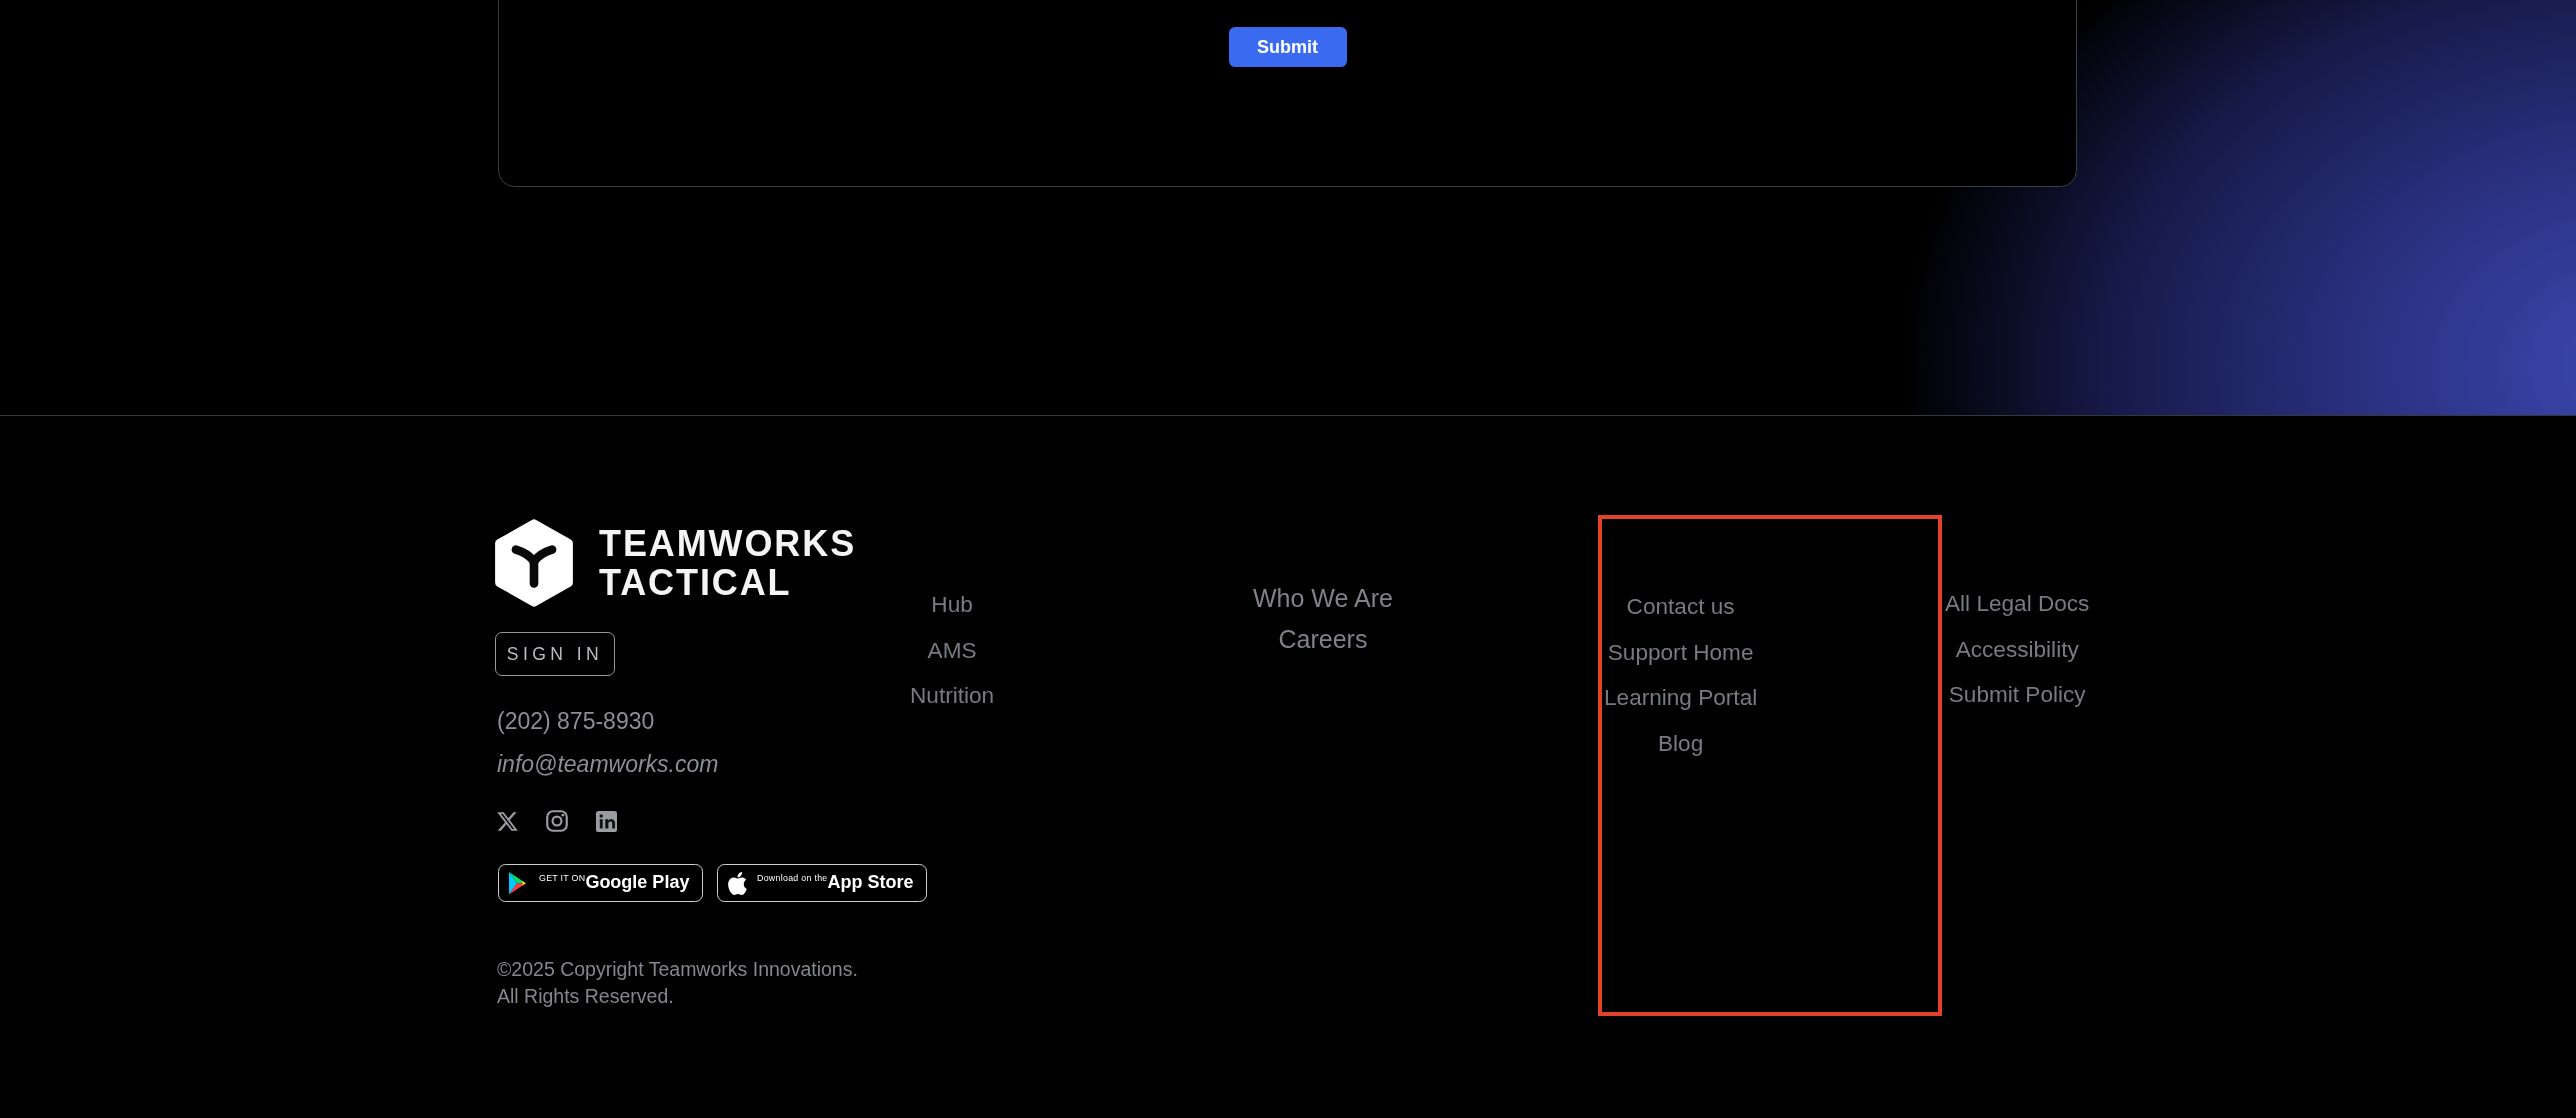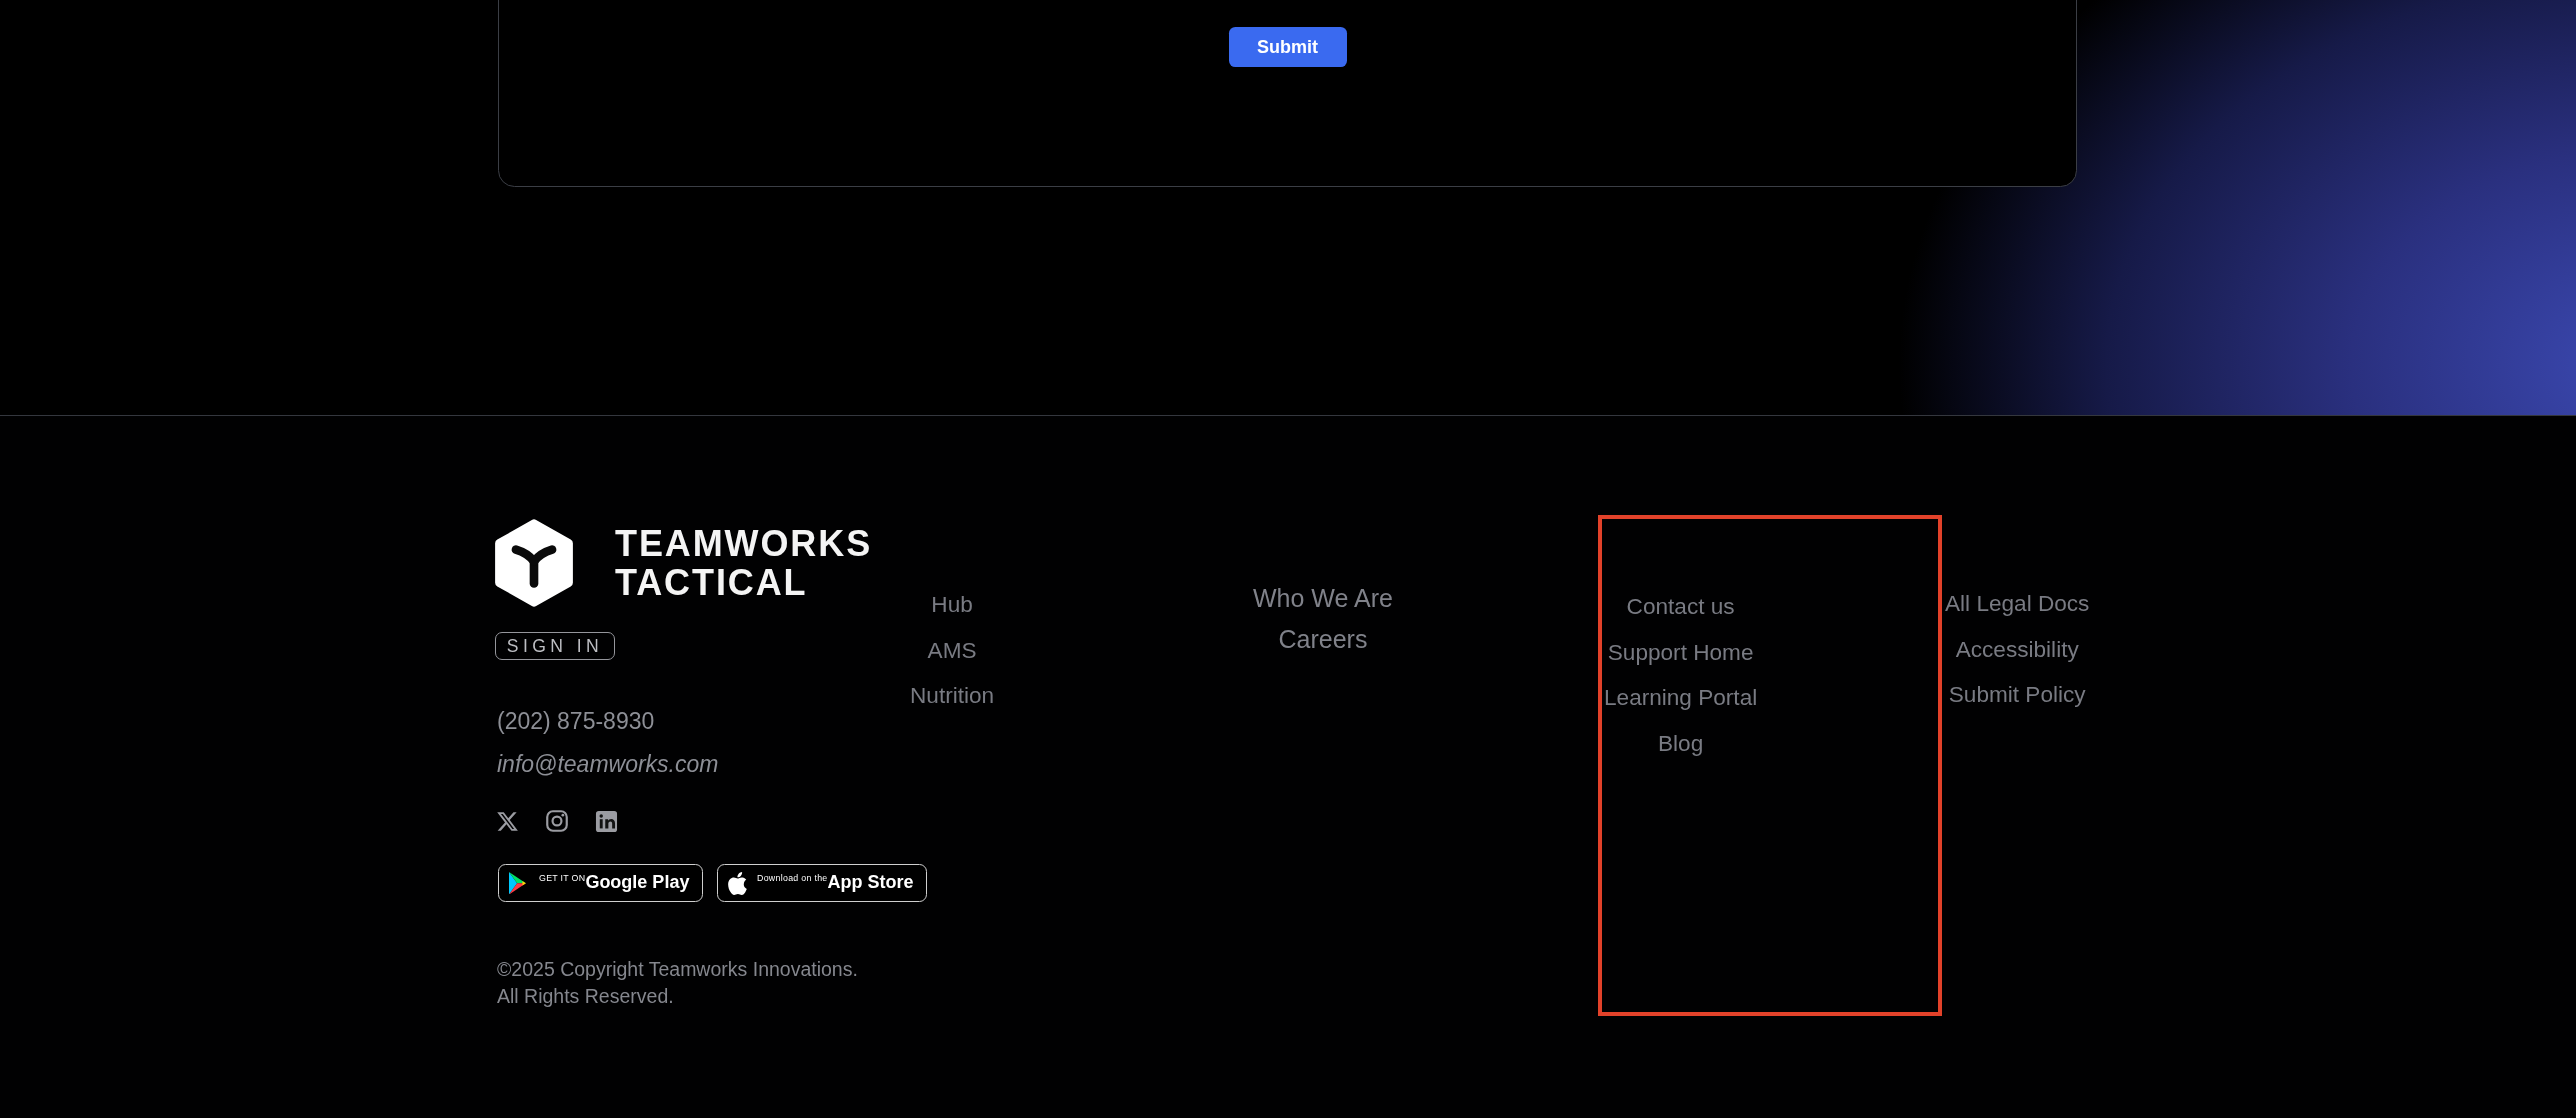--- a/index.html
+++ b/index.html
@@ -21,24 +21,24 @@
     background:#000;border:1.3px solid #3b3e45;border-radius:16.4px;
   }
   .submit-btn{
     position:absolute;left:50%;bottom:119px;transform:translateX(-50%);
     width:118px;height:40px;border:none;border-radius:6.3px;
     background:#3a6af0;color:#fff;font-weight:700;font-size:18px;
     font-family:inherit;cursor:pointer;
   }
   
   .footer{position:absolute;left:0;top:416px;width:2576px;height:702px;background:#010102;}
-  .logo{position:absolute;left:493px;top:103px;display:flex;align-items:center;gap:40px;cursor:pointer;}
+  .logo{position:absolute;left:493px;top:103px;display:flex;align-items:center;gap:24px;cursor:pointer;}
   .logo-text{color:#f4f4f4;font-weight:700;font-size:36px;letter-spacing:1.9px;line-height:39px;}
   .signin{
-    position:absolute;left:495px;top:216px;width:120px;height:28px;
+    position:absolute;left:495px;top:216px;width:120px;height:44px;
     background:transparent;border:1.3px solid #95969c;border-radius:7px;
     color:#bdbec3;font-size:17.6px;letter-spacing:4.4px;font-weight:500;
     font-family:inherit;cursor:pointer;
   }
   .contact-link{position:absolute;left:497px;color:#8d8f96;font-size:23px;text-decoration:none;cursor:pointer;}
   .phone{top:292px;text-align:center;}
   .email{top:335px;font-style:italic;}
   .social{position:absolute;left:496px;top:392px;display:flex;align-items:center;gap:25px;}
   .social a{display:block;line-height:0;cursor:pointer;}
   .badges{position:absolute;left:498px;top:448px;display:flex;gap:14px;}

